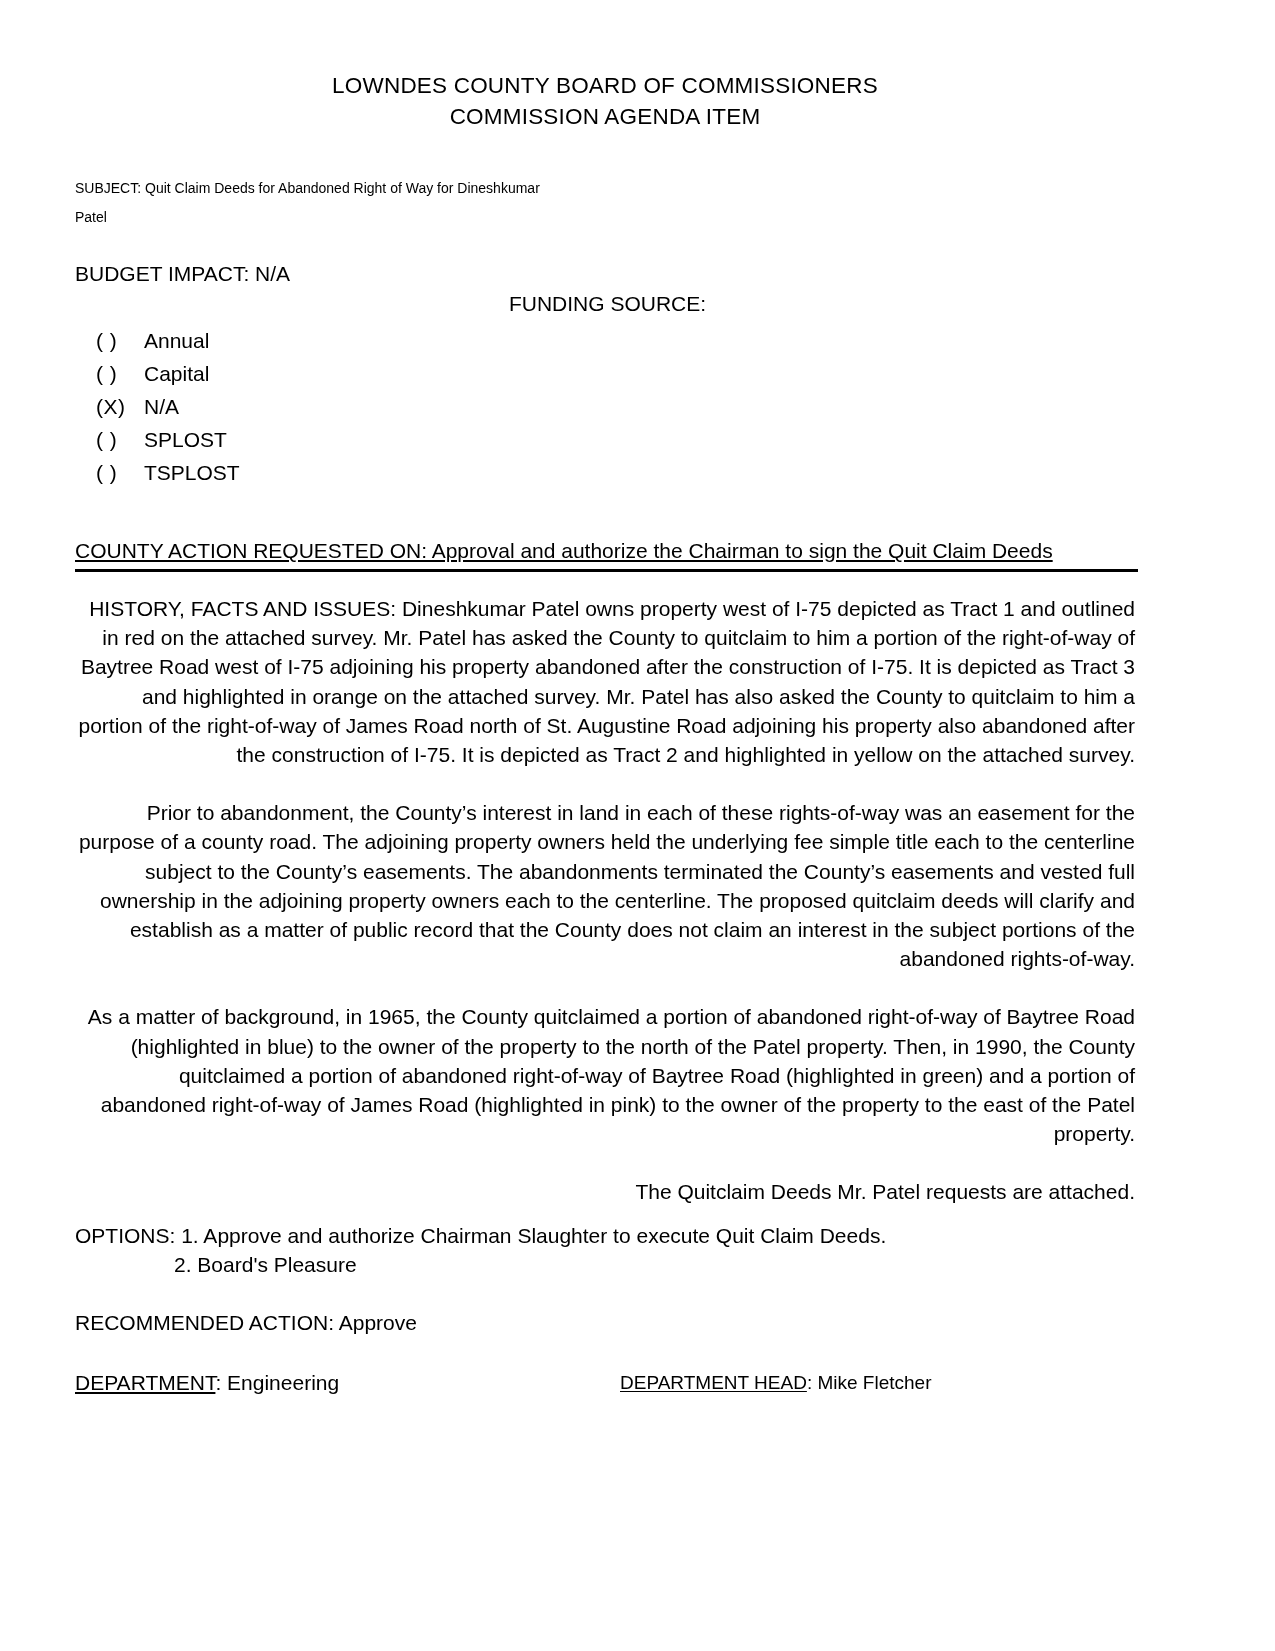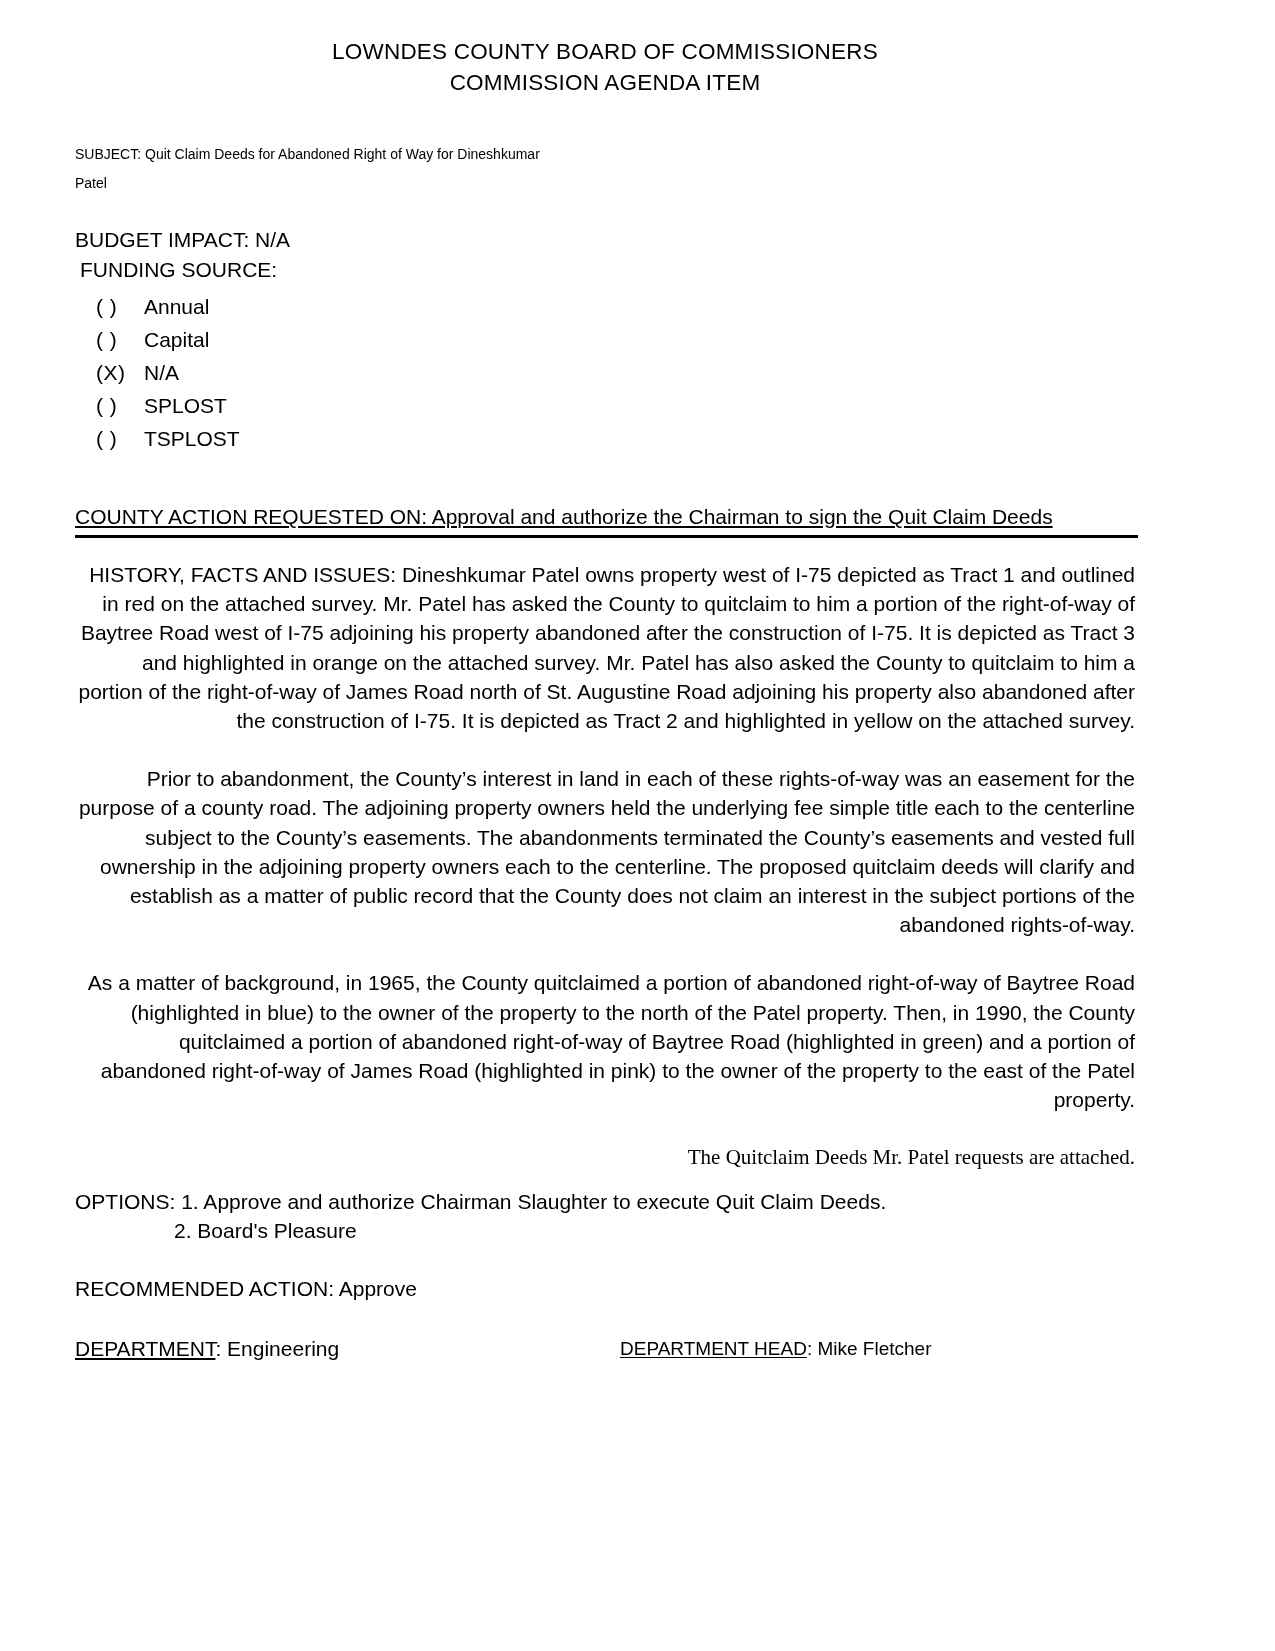--- a/index.html
+++ b/index.html
@@ -22,21 +22,21 @@
   .sheet {
     position: absolute;
     left: 75px;
     top: 0;
     width: 1060px;
   }
 
   
   .title-block {
     text-align: center;
-    padding-top: 36px;
+    padding-top: 70px;
   }
   .title-line {
     font-size: 22.5px;
     line-height: 31px;
     letter-spacing: 0.2px;
     white-space: nowrap;
   }
 
   .subject-block {
     margin-top: 42px;
@@ -74,20 +74,21 @@
   .budget-block {
     margin-top: 27px;
   }
   .budget-line {
     font-size: 21px;
     line-height: 30px;
     white-space: nowrap;
   }
   .funding-label {
     padding-left: 5px;
+    text-align: center;
   }
   .funding-list {
     margin-top: 5px;
   }
   .funding-item {
     display: flex;
     align-items: baseline;
     font-size: 21px;
     line-height: 33px;
     padding-left: 21px;
@@ -120,21 +121,20 @@
     margin-top: 22px;
   }
   .para {
     font-size: 21px;
     line-height: 29.2px;
     text-align: right;
     margin: 0 0 29px 0;
   }
   .para:last-child {
     margin-bottom: 0;
-    font-family: Liberation Serif, serif;
   }
 
   
   .options-block {
     margin-top: 14px;
   }
   .options-line1 {
     font-size: 21px;
     line-height: 29px;
     white-space: nowrap;

